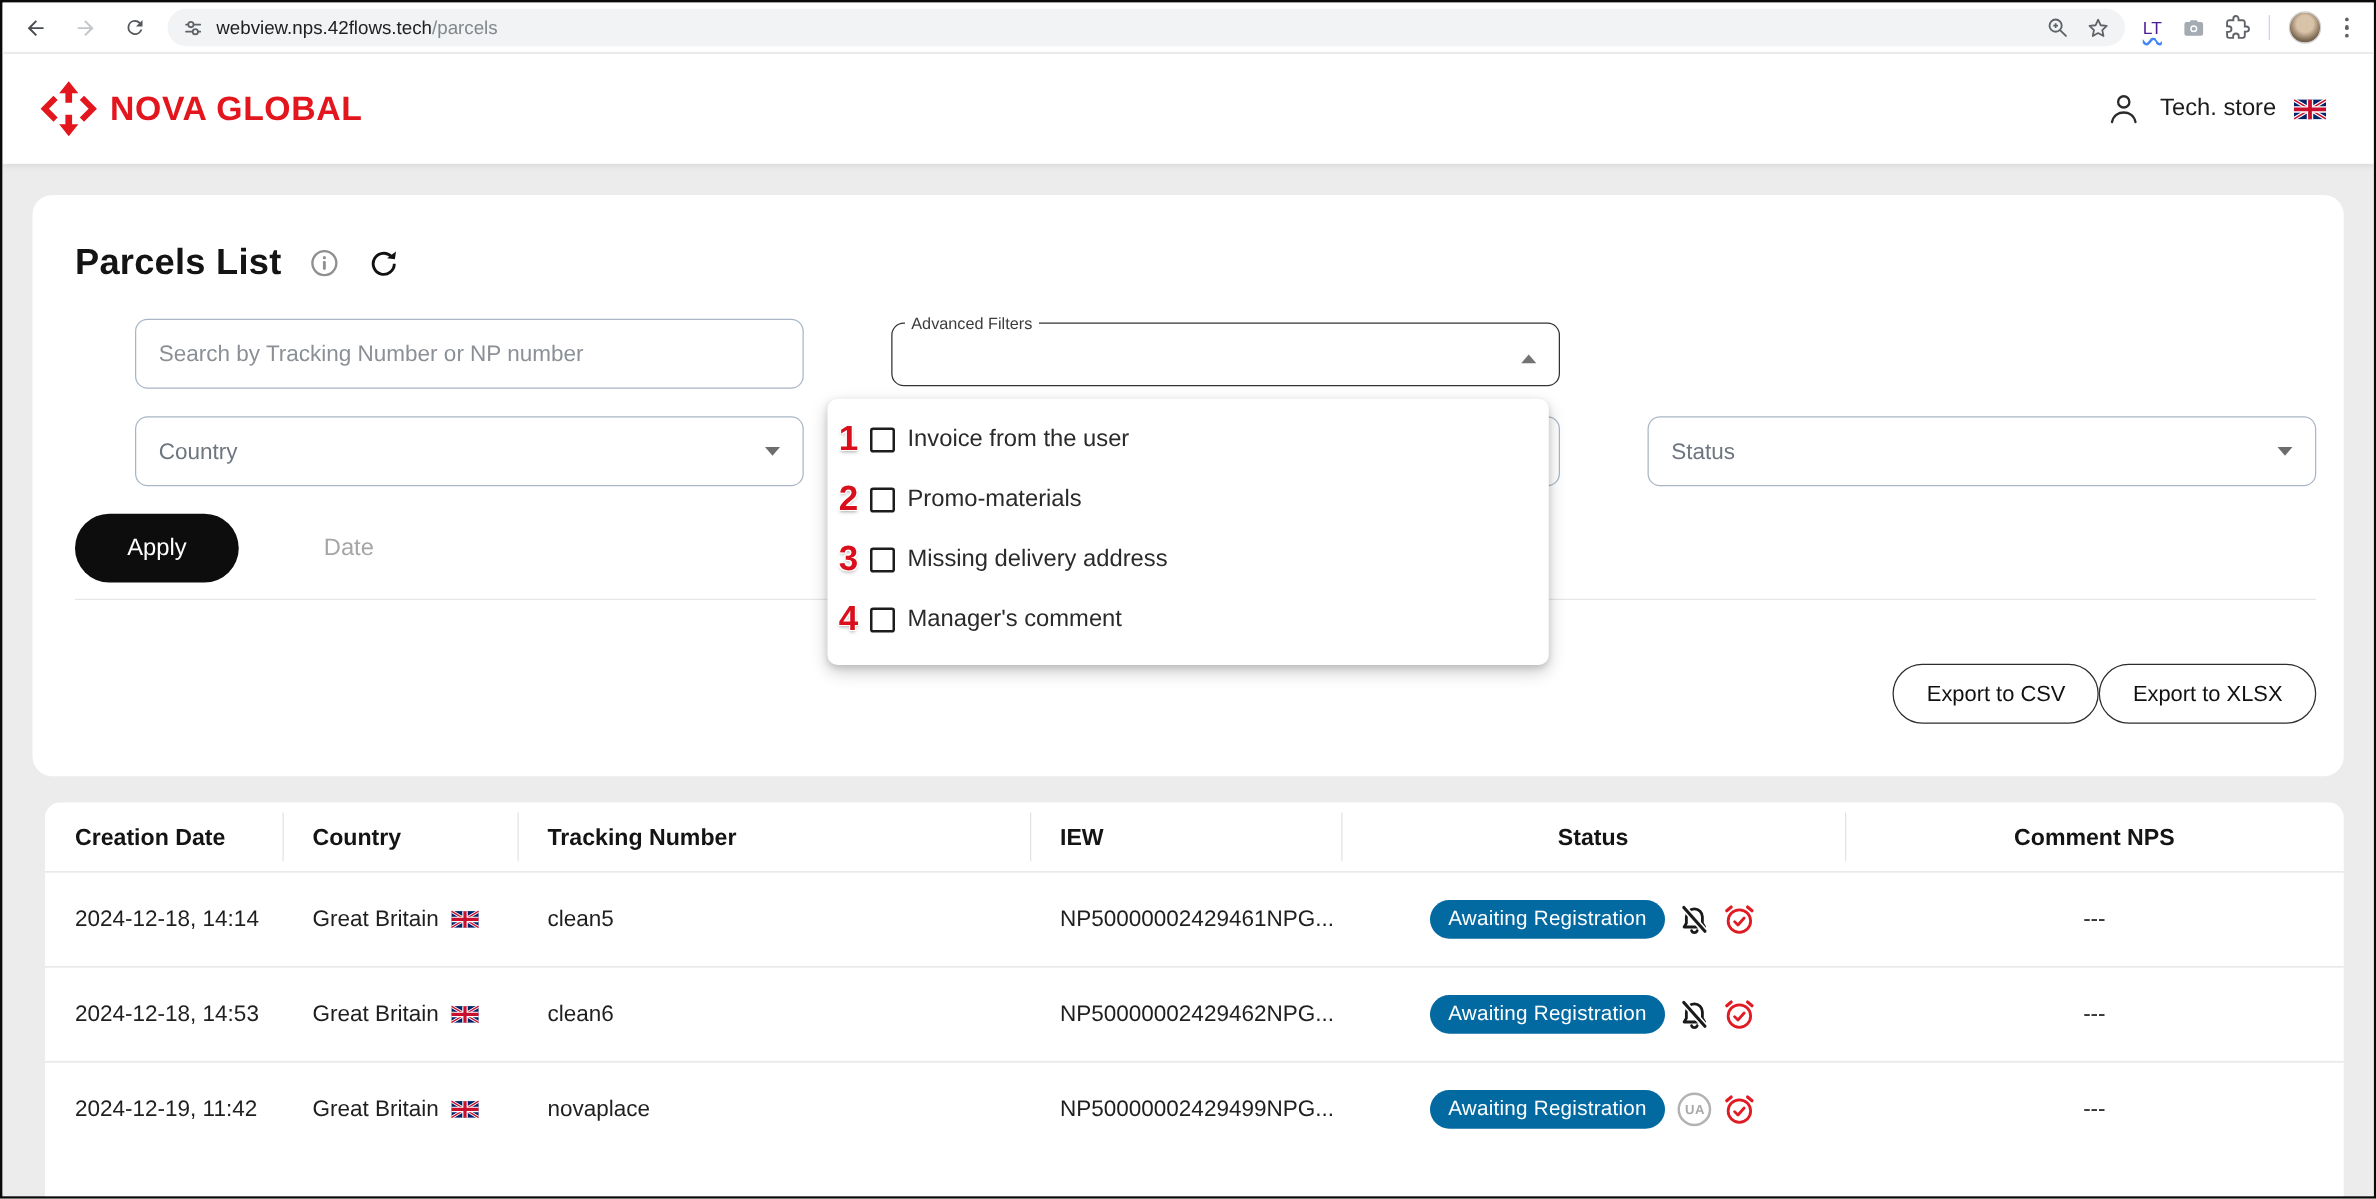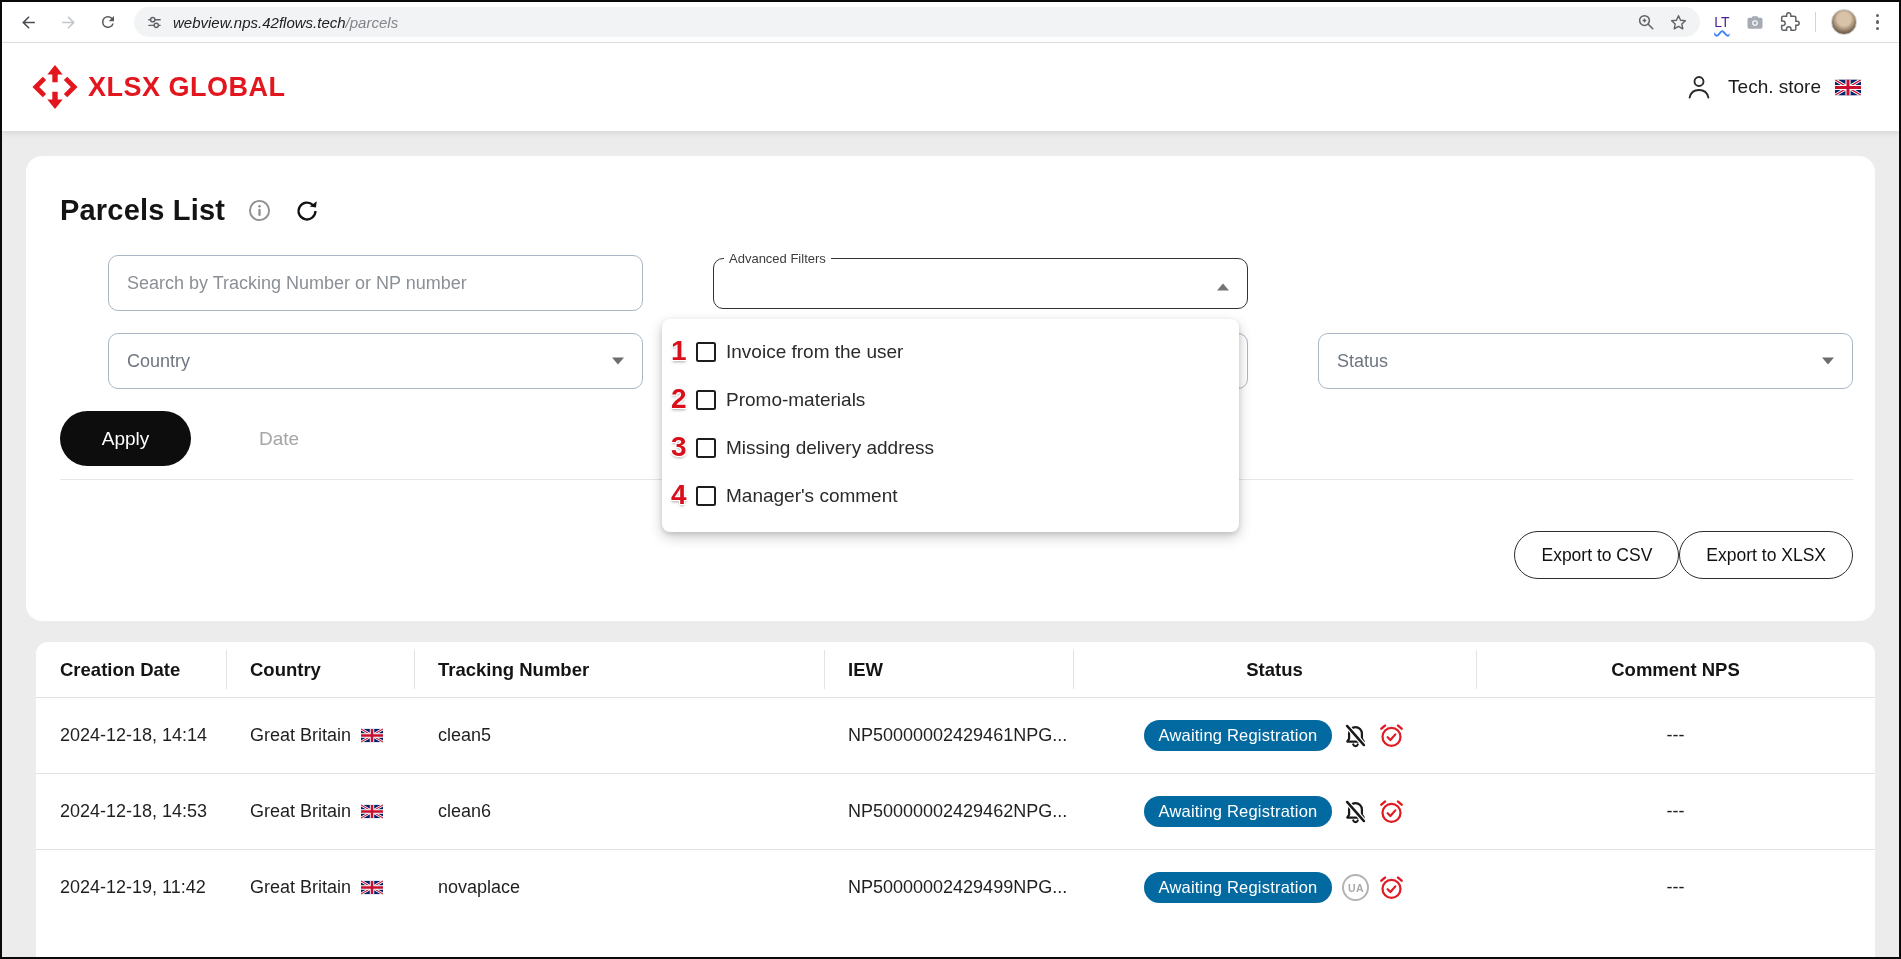--- a/index.html
+++ b/index.html
@@ -8,21 +8,21 @@
   .viewport { width:1901px; height:959px; border:2px solid #0a0a0a; overflow:hidden;
               display:flex; flex-direction:column; background:#fff; }
 
   
   .browser-toolbar { height:41px; flex:0 0 41px; background:#fff; display:flex; align-items:center;
                      padding:0 10px; border-bottom:1px solid #dfe1e5; }
   .nav-icons { display:flex; align-items:center; gap:8px; }
   .tb-btn { width:32px; height:32px; border:none; background:transparent; display:flex;
             align-items:center; justify-content:center; border-radius:50%; cursor:pointer; }
   .omnibox { flex:1; height:30px; background:#f1f3f4; border-radius:15px; margin:0 14px 0 10px;
-             display:flex; align-items:center; padding:0 12px; min-width:0;font-style:italic; }
+             display:flex; align-items:center; padding:0 12px; min-width:0; }
   .omnibox .url { flex:1; font-size:15px; color:#202124; margin-left:10px; white-space:nowrap;
                   overflow:hidden; }
   .omnibox .url .path { color:#80868b; }
   .omni-right { display:flex; align-items:center; gap:14px; margin-left:8px; }
   .toolbar-right { display:flex; align-items:center; gap:15px; padding-right:6px; }
   .lt-ext { font-weight:400; font-size:14px; color:#4c1d95; text-decoration:underline wavy #4285f4 1.5px;
             text-underline-offset:3px; cursor:pointer; }
   .tb-divider { width:1px; height:20px; background:#dcc9f8; }
   .avatar { width:26px; height:26px; border-radius:50%;
             background: radial-gradient(circle at 50% 38%, #d8c3a8 0 35%, #7a6550 70%, #474747 100%);
@@ -193,21 +193,21 @@
       <svg width="46" height="46" viewBox="0 0 48 48">
         <g fill="#e3151d">
           <polygon points="24,1 32,11 26.8,11 26.8,19 21.2,19 21.2,11 16,11"></polygon>
           <polygon points="24,47 16,37 21.2,37 21.2,29 26.8,29 26.8,37 32,37"></polygon>
         </g>
         <g fill="none" stroke="#e3151d" stroke-width="5">
           <polyline points="13,15 4,24 13,33"></polyline>
           <polyline points="35,15 44,24 35,33"></polyline>
         </g>
       </svg>
-      <span class="logo-text">XLSX GLOBAL</span>
+      <span class="logo-text">NOVA GLOBAL</span>
     </div>
     <div class="account">
       <svg width="30" height="30" viewBox="0 0 24 24">
           <circle cx="12" cy="7.6" r="3.6" fill="none" stroke="#2b2b2b" stroke-width="1.5"></circle>
           <path d="M4.5 20.5c.9-4.4 4.3-6.1 7.5-6.1s6.6 1.7 7.5 6.1" fill="none" stroke="#2b2b2b" stroke-width="1.5" stroke-linecap="round"></path>
         </svg>
       <span class="account-label">Tech. store</span>
       <span class="flag">
         <svg width="26" height="17" viewBox="0 0 60 36">
             <rect width="60" height="36" fill="#012169"></rect>

